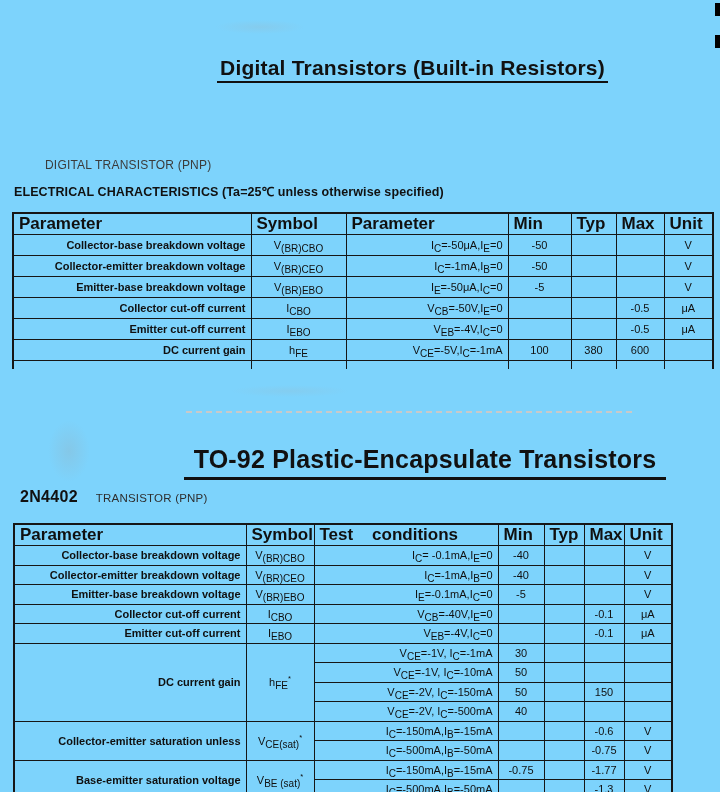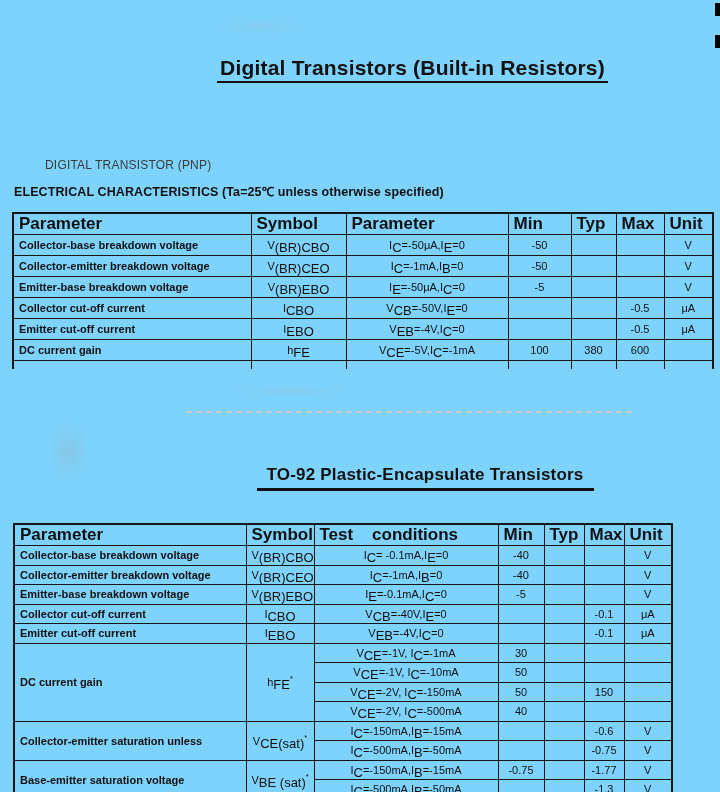--- a/index.html
+++ b/index.html
@@ -17,33 +17,33 @@
   .sm2{top:420px;left:48px;width:42px;height:62px;background:radial-gradient(ellipse,rgba(160,160,160,.22),transparent 70%);}
   .sm3{top:385px;left:230px;width:120px;height:12px;background:radial-gradient(ellipse,rgba(170,170,170,.15),transparent 70%);}
   
   .title1{position:absolute;top:56px;left:105px;right:0;text-align:center;font-size:21px;font-weight:bold;letter-spacing:.2px;}
   .title1 span{display:inline-block;border-bottom:2.5px solid #111;padding:0 3px 1px 3px;}
   .parts{position:absolute;left:16px;top:100px;font-size:19.5px;font-weight:bold;line-height:27px;letter-spacing:.3px;}
   .devtype1{position:absolute;left:16px;top:158px;font-size:12px;color:#3b3b3b;letter-spacing:.2px;margin-left:29px;}
   .elec{position:absolute;left:14px;top:183px;font-size:12.5px;font-weight:bold;letter-spacing:.1px;}
   
   .dashline{position:absolute;top:411px;left:186px;width:446px;border-top:2px dashed #c9c9c9;}
-  .title2{position:absolute;top:445px;left:130px;right:0;text-align:center;font-size:17px;font-weight:bold;letter-spacing:.2px;margin-top:20px;}
+  .title2{position:absolute;top:445px;left:130px;right:0;text-align:center;font-size:25px;font-weight:bold;letter-spacing:.2px;}
   .title2 span{display:inline-block;border-bottom:3px solid #111;padding:0 10px 3px 10px;}
   .partrow{position:absolute;left:20px;top:488px;}
   .partnum{font-size:16px;font-weight:bold;letter-spacing:.3px;}
   .devtype2{font-size:11.5px;color:#2e2e2e;margin-left:18px;letter-spacing:.2px;}
   
   table.sheet{position:absolute;border-collapse:collapse;table-layout:fixed;font-size:11px;color:#101010;}
   table.sheet th,table.sheet td{border:1px solid #161616;padding:0 5px;overflow:hidden;white-space:nowrap;}
   table.sheet th{font-size:17px;font-weight:bold;text-align:left;}
   table.sheet td{text-align:center;font-weight:400;}
-  table.sheet td.param{font-weight:bold;text-align:left;}
-  table.sheet td.cond{text-align:center;margin-left:36px;}
-  sub{font-size:13px;line-height:0;}
+  table.sheet td.param{font-weight:bold;text-align:right;}
+  table.sheet td.cond{text-align:right;margin-left:36px;}
+  sub{font-size:10px;line-height:0;}
   sup{font-size:7.5px;line-height:0;}
   .t1{left:12px;top:212px;width:700px;border:2px solid #161616;border-bottom:0;}
   .t1 th{height:20px;}
   .t1 td{height:20px;}
   .t1 tr.stub td{height:8px;border-bottom:0;}
   .t2{left:13px;top:523px;width:658px;border:2px solid #161616;}
   .t2 th{height:20px;}
   .t2 td{height:18.5px;}
 </style>
 </head>
@@ -153,20 +153,23 @@
         </tr>
       </tbody>
     </table>
 
   <div class="dashline"></div>
 
   <div class="title2">
     <span>TO-92 Plastic-Encapsulate Transistors</span>
   </div>
 
+  <div class="partrow">
+    <span class="partnum">2N4402</span><span class="devtype2">TRANSISTOR (PNP)</span>
+  </div>
 
   <table class="sheet t2">
       <colgroup>
         <col style="width: 232px;">
         <col style="width: 68px;">
         <col style="width: 184px;">
         <col style="width: 46px;">
         <col style="width: 40px;">
         <col style="width: 40px;">
         <col style="width: 48px;">

